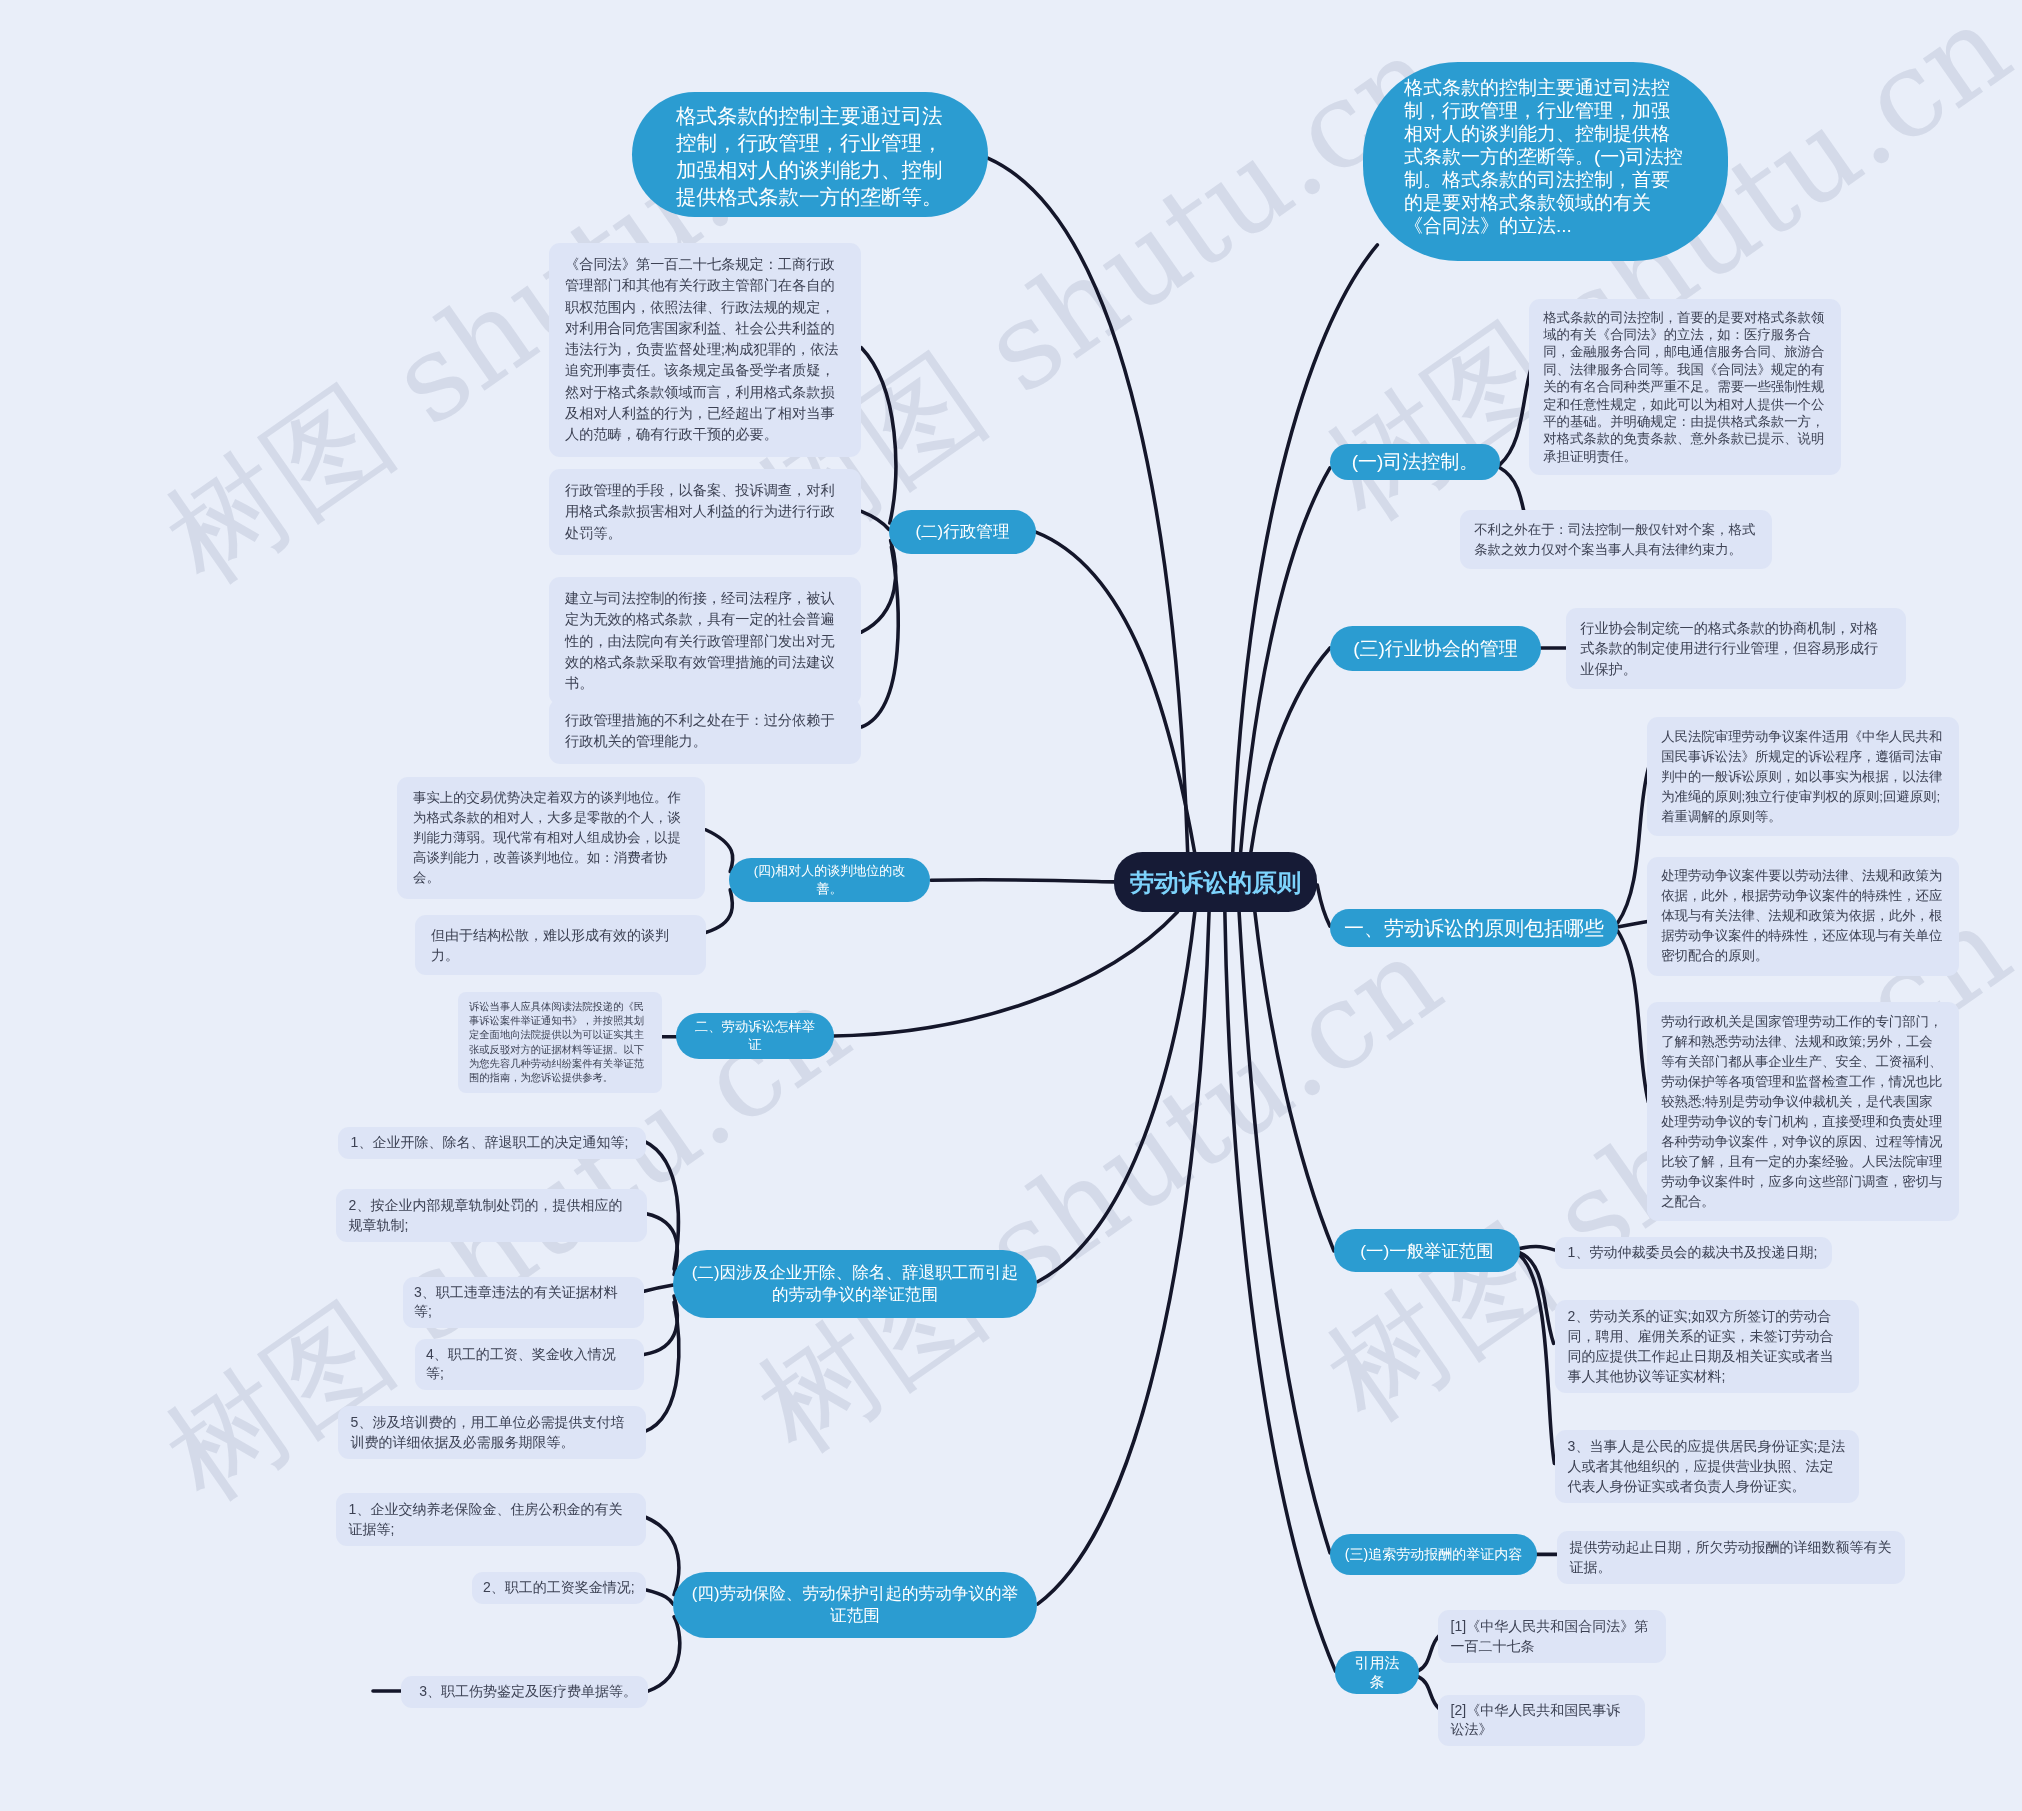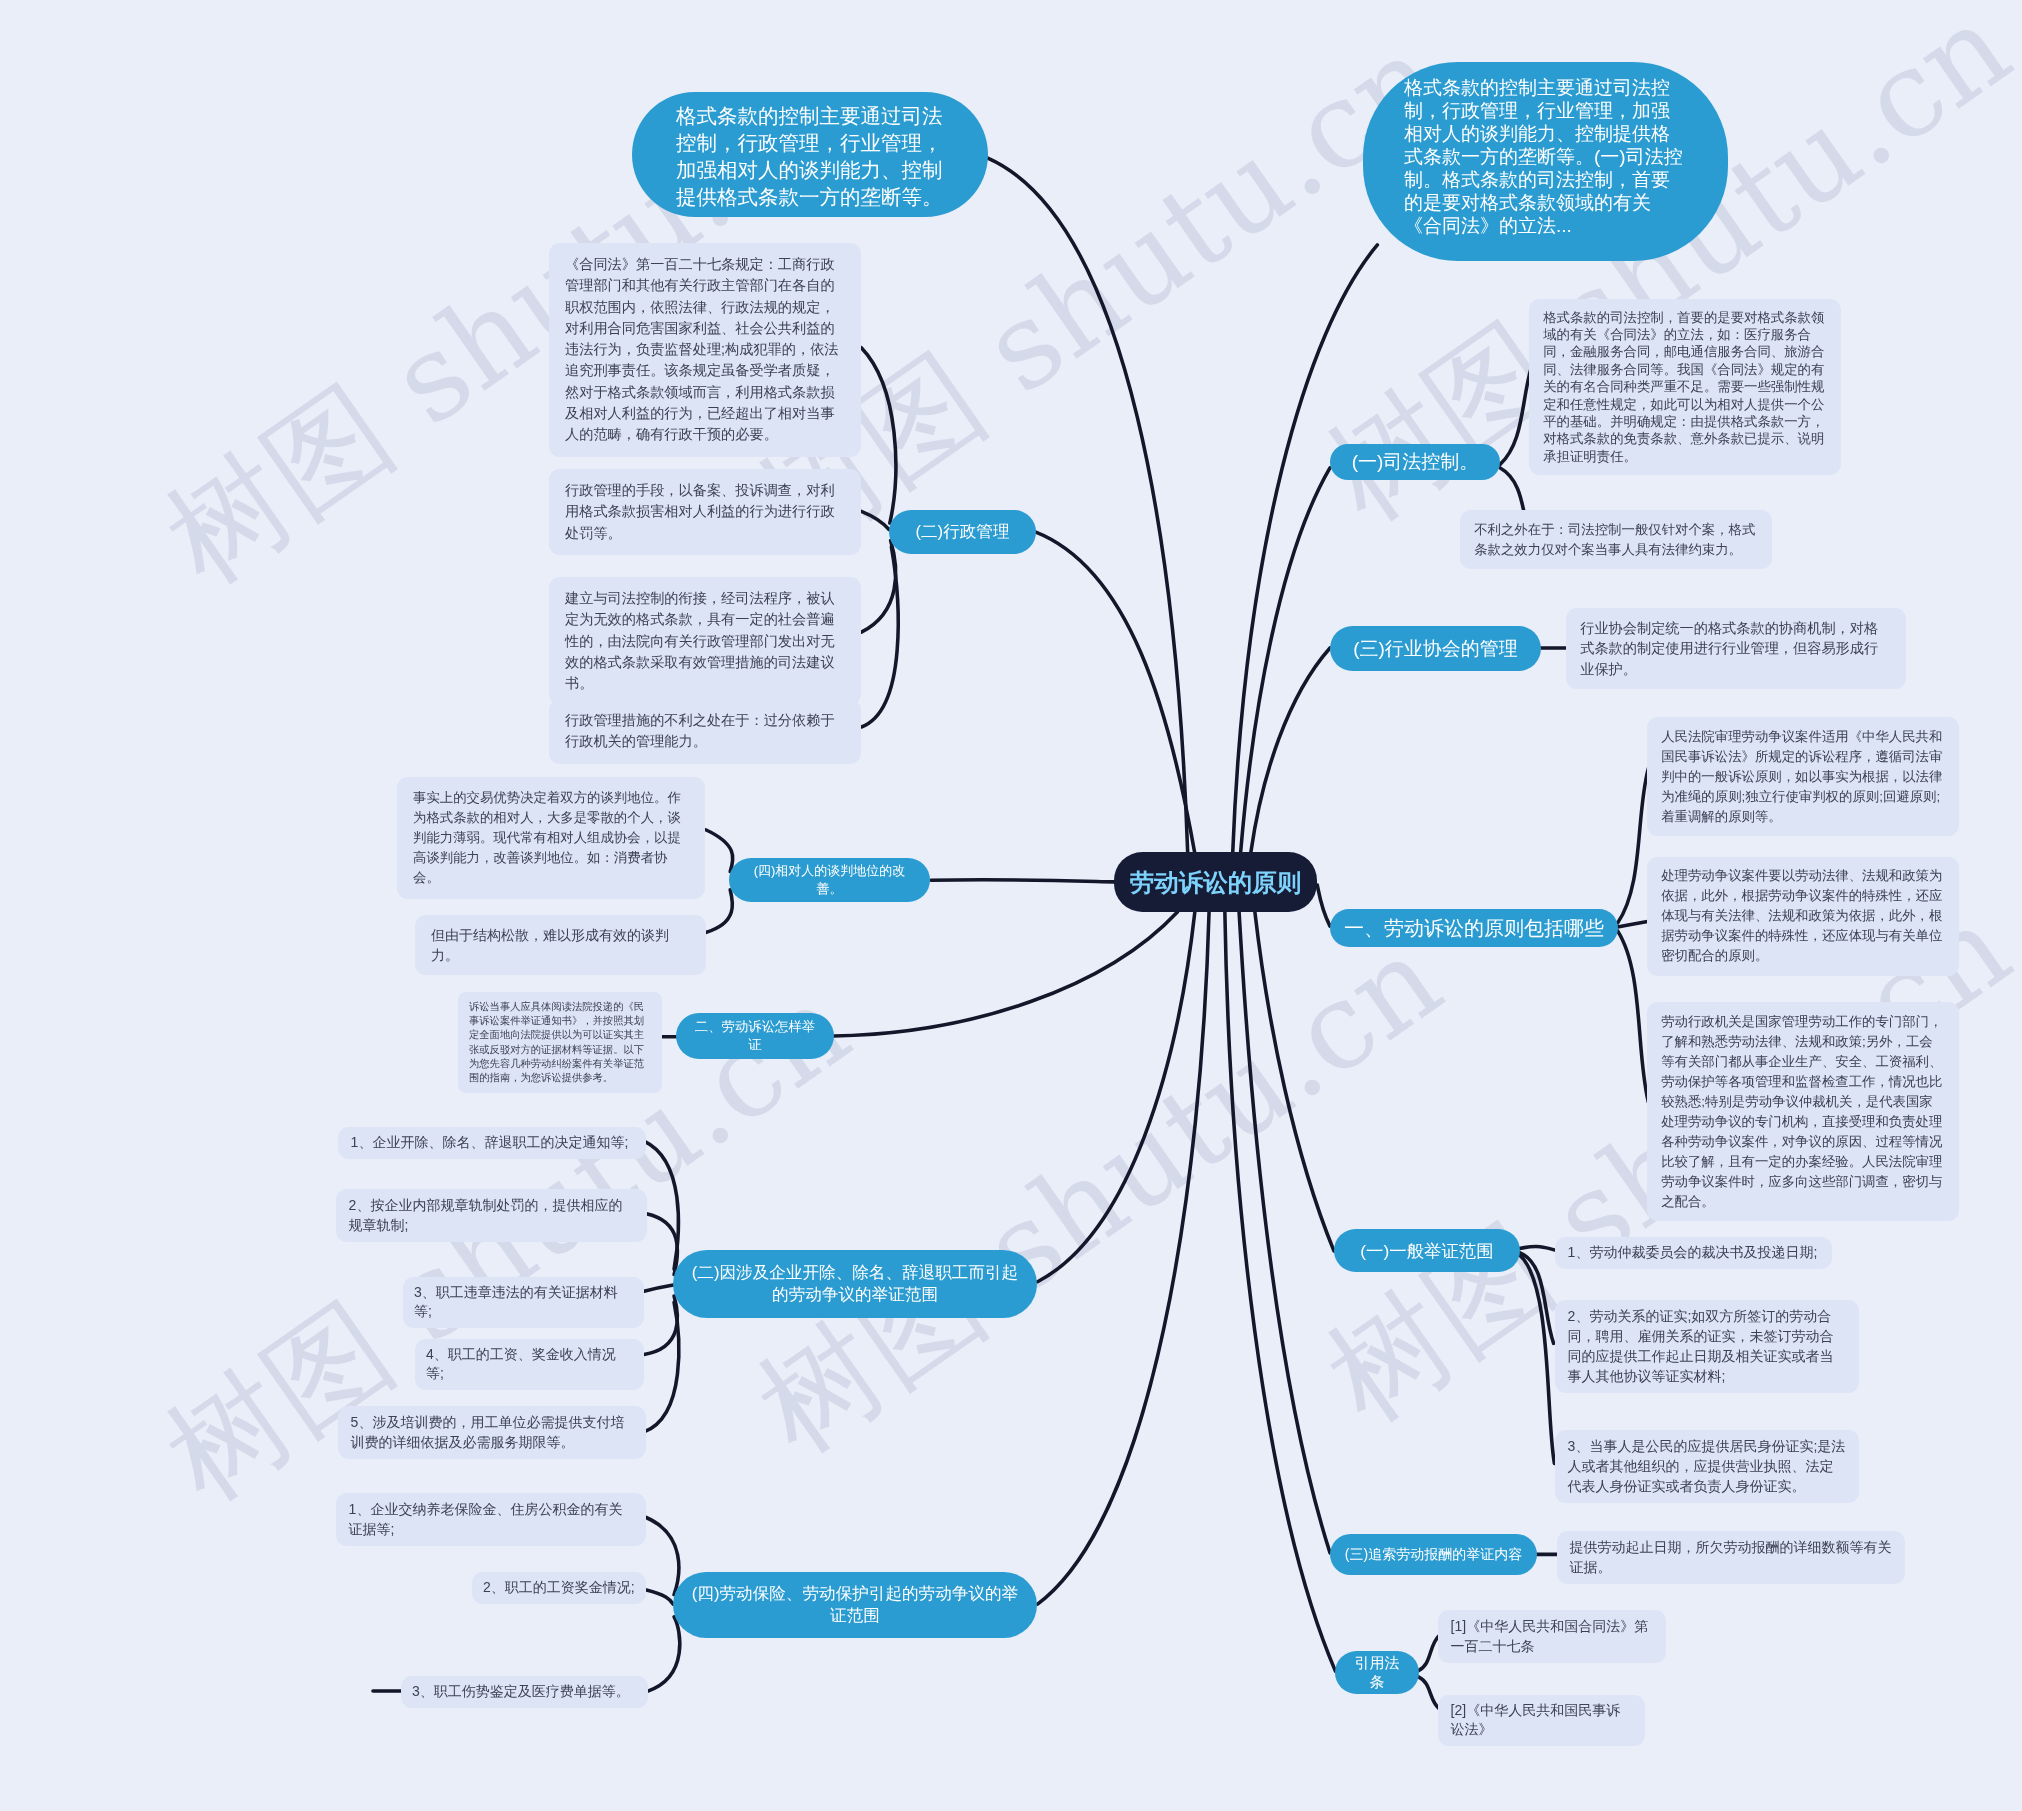--- a/index.html
+++ b/index.html
@@ -113,21 +113,21 @@
 
   <div class="block" style="left:338px; top:1127px; width:308px; font-size:14px; line-height:19px; padding:6.3px 12.6px;">1、企业开除、除名、辞退职工的决定通知等;</div>
   <div class="block" style="left:336px; top:1189px; width:311px; font-size:14px; line-height:20px; padding:6.3px 12.6px;">2、按企业内部规章轨制处罚的，提供相应的规章轨制;</div>
   <div class="block" style="left:403px; top:1277px; width:241px; font-size:14px; line-height:19px; padding:6.3px 11px;">3、职工违章违法的有关证据材料等;</div>
   <div class="block" style="left:415px; top:1339px; width:229px; font-size:14px; line-height:19px; padding:6.3px 11px;">4、职工的工资、奖金收入情况等;</div>
   <div class="block" style="left:338px; top:1406px; width:308px; font-size:14px; line-height:20px; padding:6.3px 12.6px;">5、涉及培训费的，用工单位必需提供支付培训费的详细依据及必需服务期限等。</div>
   <div class="node" style="left:673px; top:1250px; width:364px; height:68px; font-size:16.6px; line-height:22px; border-radius:35px;">(二)因涉及企业开除、除名、辞退职工而引起的劳动争议的举证范围</div>
 
   <div class="block" style="left:336px; top:1493px; width:310px; font-size:14px; line-height:20px; padding:6.3px 12.6px;">1、企业交纳养老保险金、住房公积金的有关证据等;</div>
   <div class="block" style="left:472px; top:1572px; width:174px; font-size:14px; line-height:19px; padding:6.3px 11px;">2、职工的工资奖金情况;</div>
-  <div class="block" style="left:401px; top:1676px; width:247px; font-size:14px; line-height:19px; padding:6.3px 11px;">3、职工伤势鉴定及医疗费单据等。</div>
+  <div class="block" style="left:401px; top:1676px; width:247px; font-size:14px; line-height:19px; padding:6.3px 11px;text-align:right;">3、职工伤势鉴定及医疗费单据等。</div>
   <div class="node" style="left:673px; top:1572px; width:364px; height:66px; font-size:16.6px; line-height:22px; border-radius:35px;">(四)劳动保险、劳动保护引起的劳动争议的举证范围</div>
 
 
   <div class="node" style="left:1330px; top:444px; width:170px; height:36px; font-size:19px;">(一)司法控制。</div>
   <div class="block" style="left:1529px; top:299px; width:312px; font-size:13.4px; line-height:17.4px; padding:9.5px 14.2px;">格式条款的司法控制，首要的是要对格式条款领域的有关《合同法》的立法，如：医疗服务合同，金融服务合同，邮电通信服务合同、旅游合同、法律服务合同等。我国《合同法》规定的有关的有名合同种类严重不足。需要一些强制性规定和任意性规定，如此可以为相对人提供一个公平的基础。并明确规定：由提供格式条款一方，对格式条款的免责条款、意外条款已提示、说明承担证明责任。</div>
   <div class="block" style="left:1460px; top:510px; width:312px; font-size:13.4px; line-height:20px; padding:9.5px 14.2px;">不利之外在于：司法控制一般仅针对个案，格式条款之效力仅对个案当事人具有法律约束力。</div>
 
   <div class="node" style="left:1330px; top:626px; width:211px; height:45px; font-size:19px;">(三)行业协会的管理</div>
   <div class="block" style="left:1566px; top:608px; width:340px; font-size:14.2px; line-height:20.5px; padding:9.5px 14.2px;">行业协会制定统一的格式条款的协商机制，对格式条款的制定使用进行行业管理，但容易形成行业保护。</div>
 

